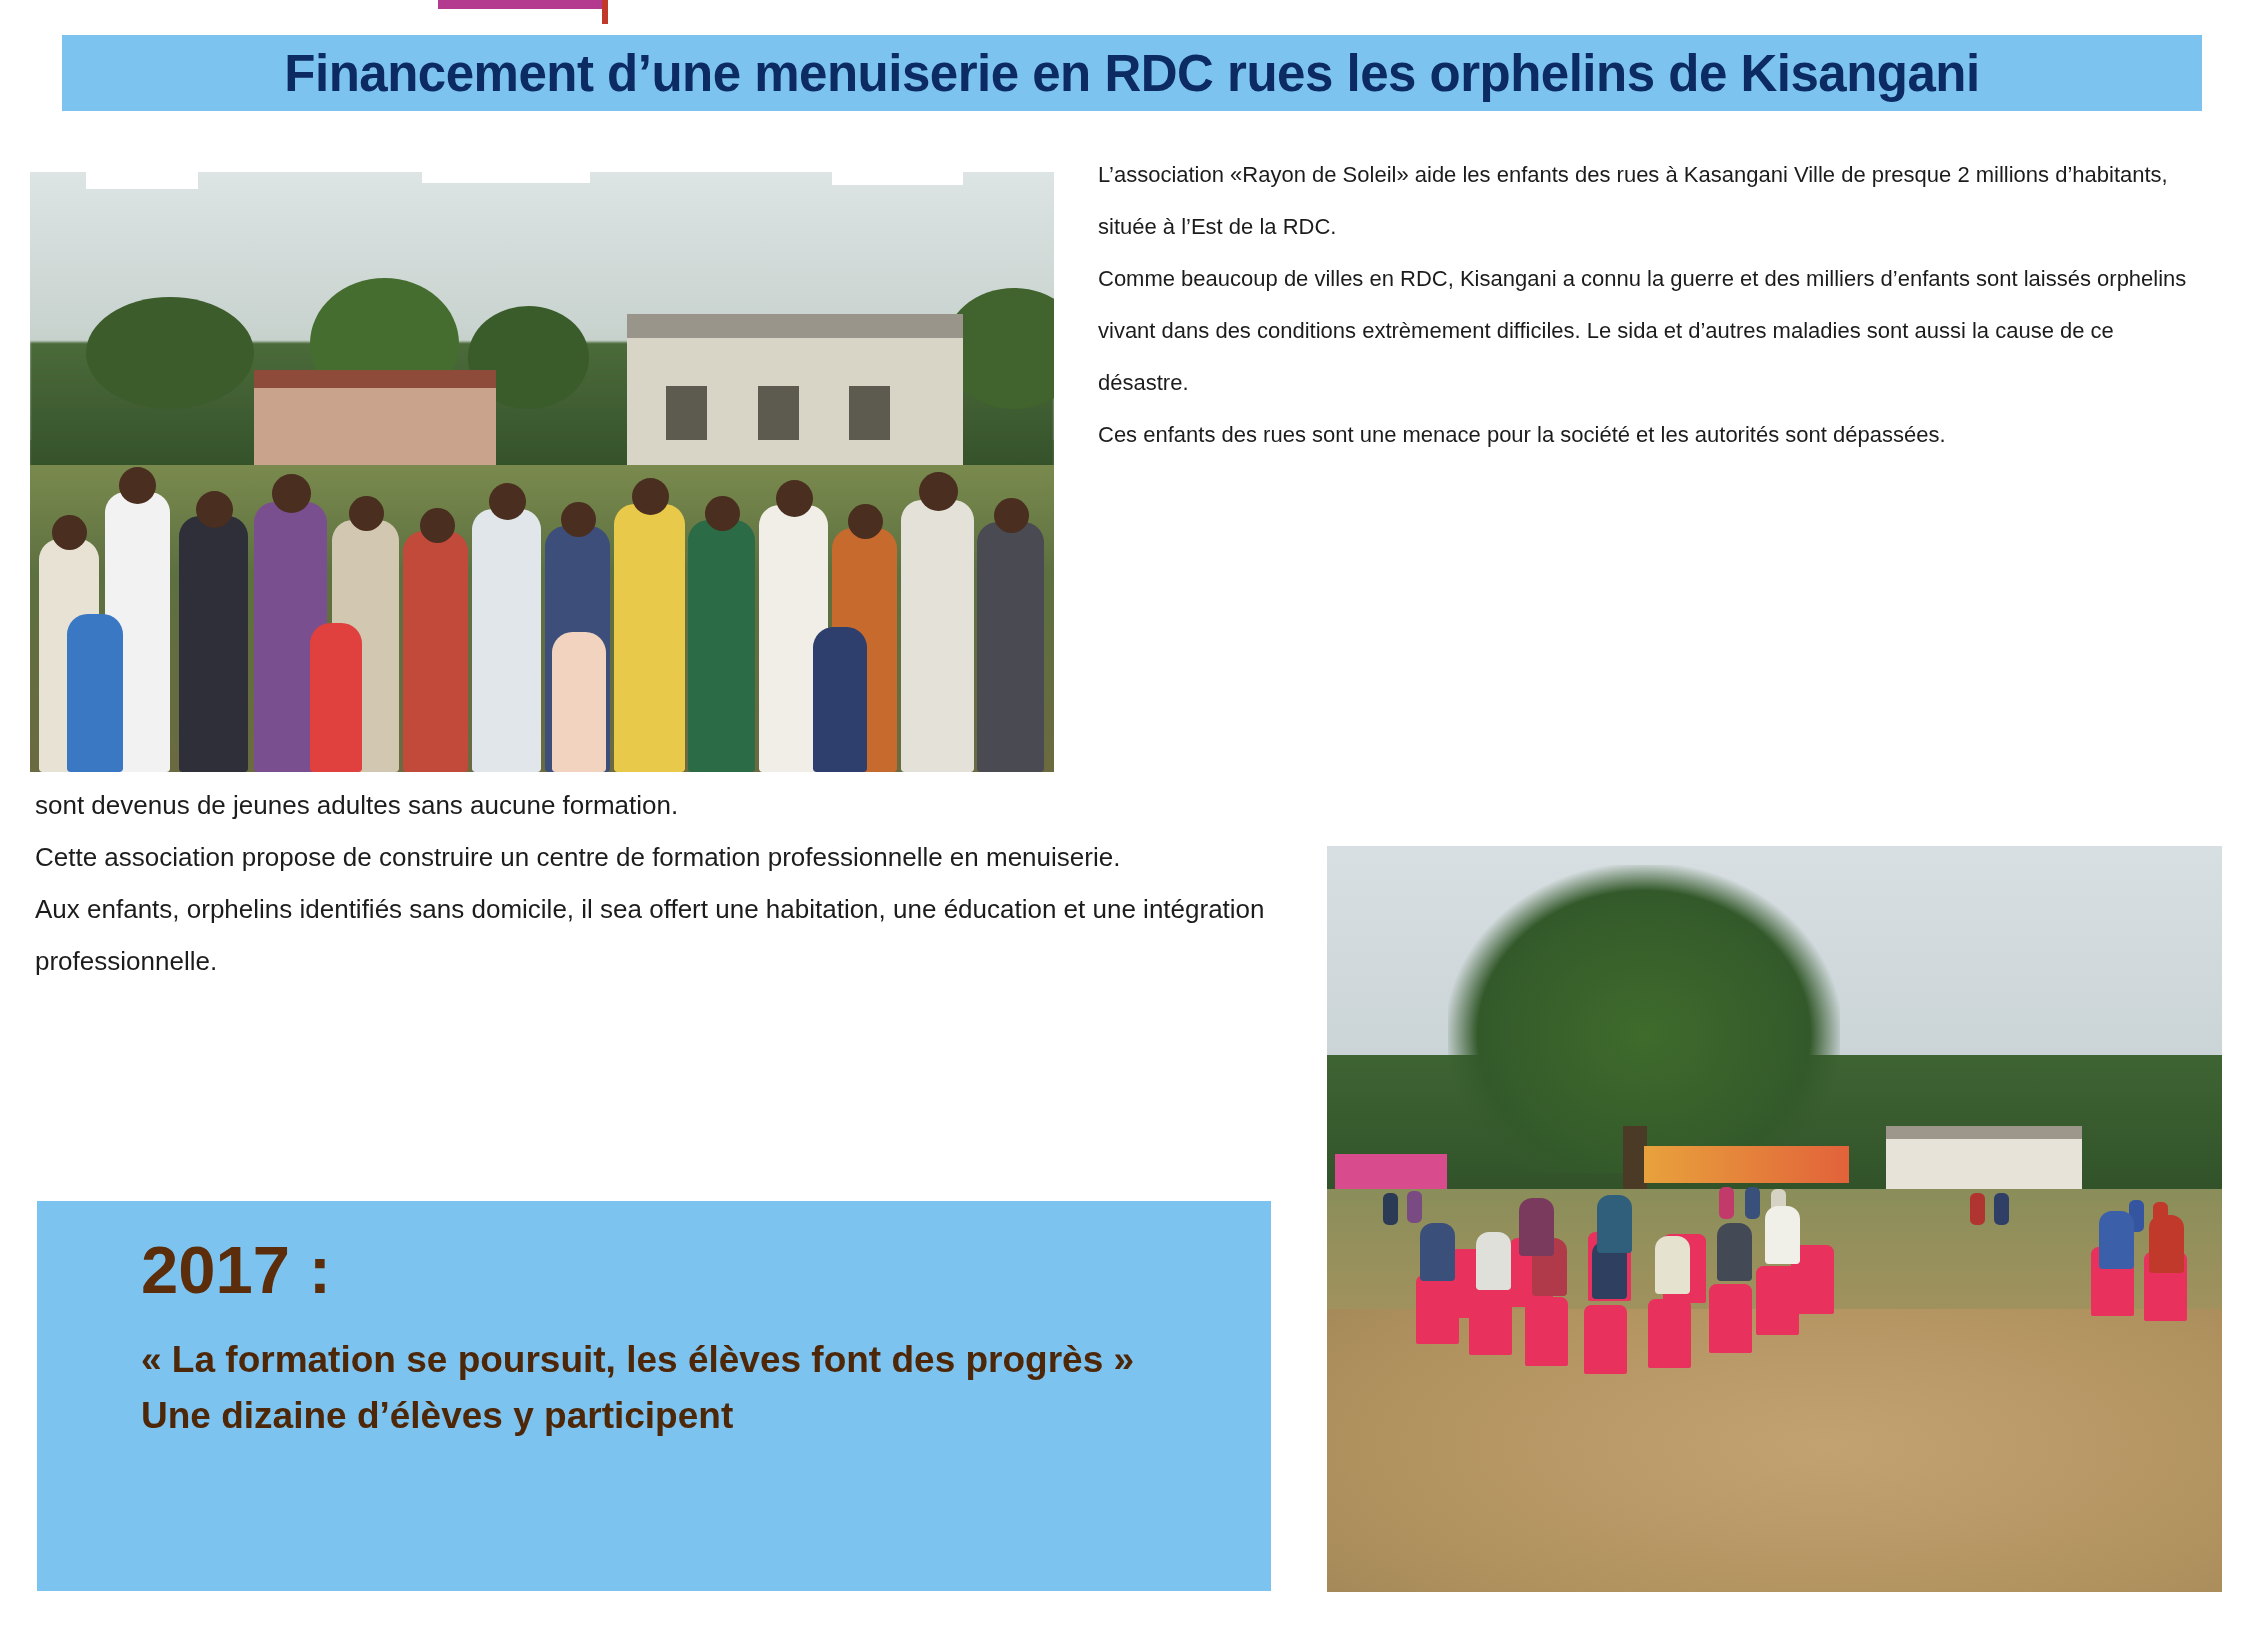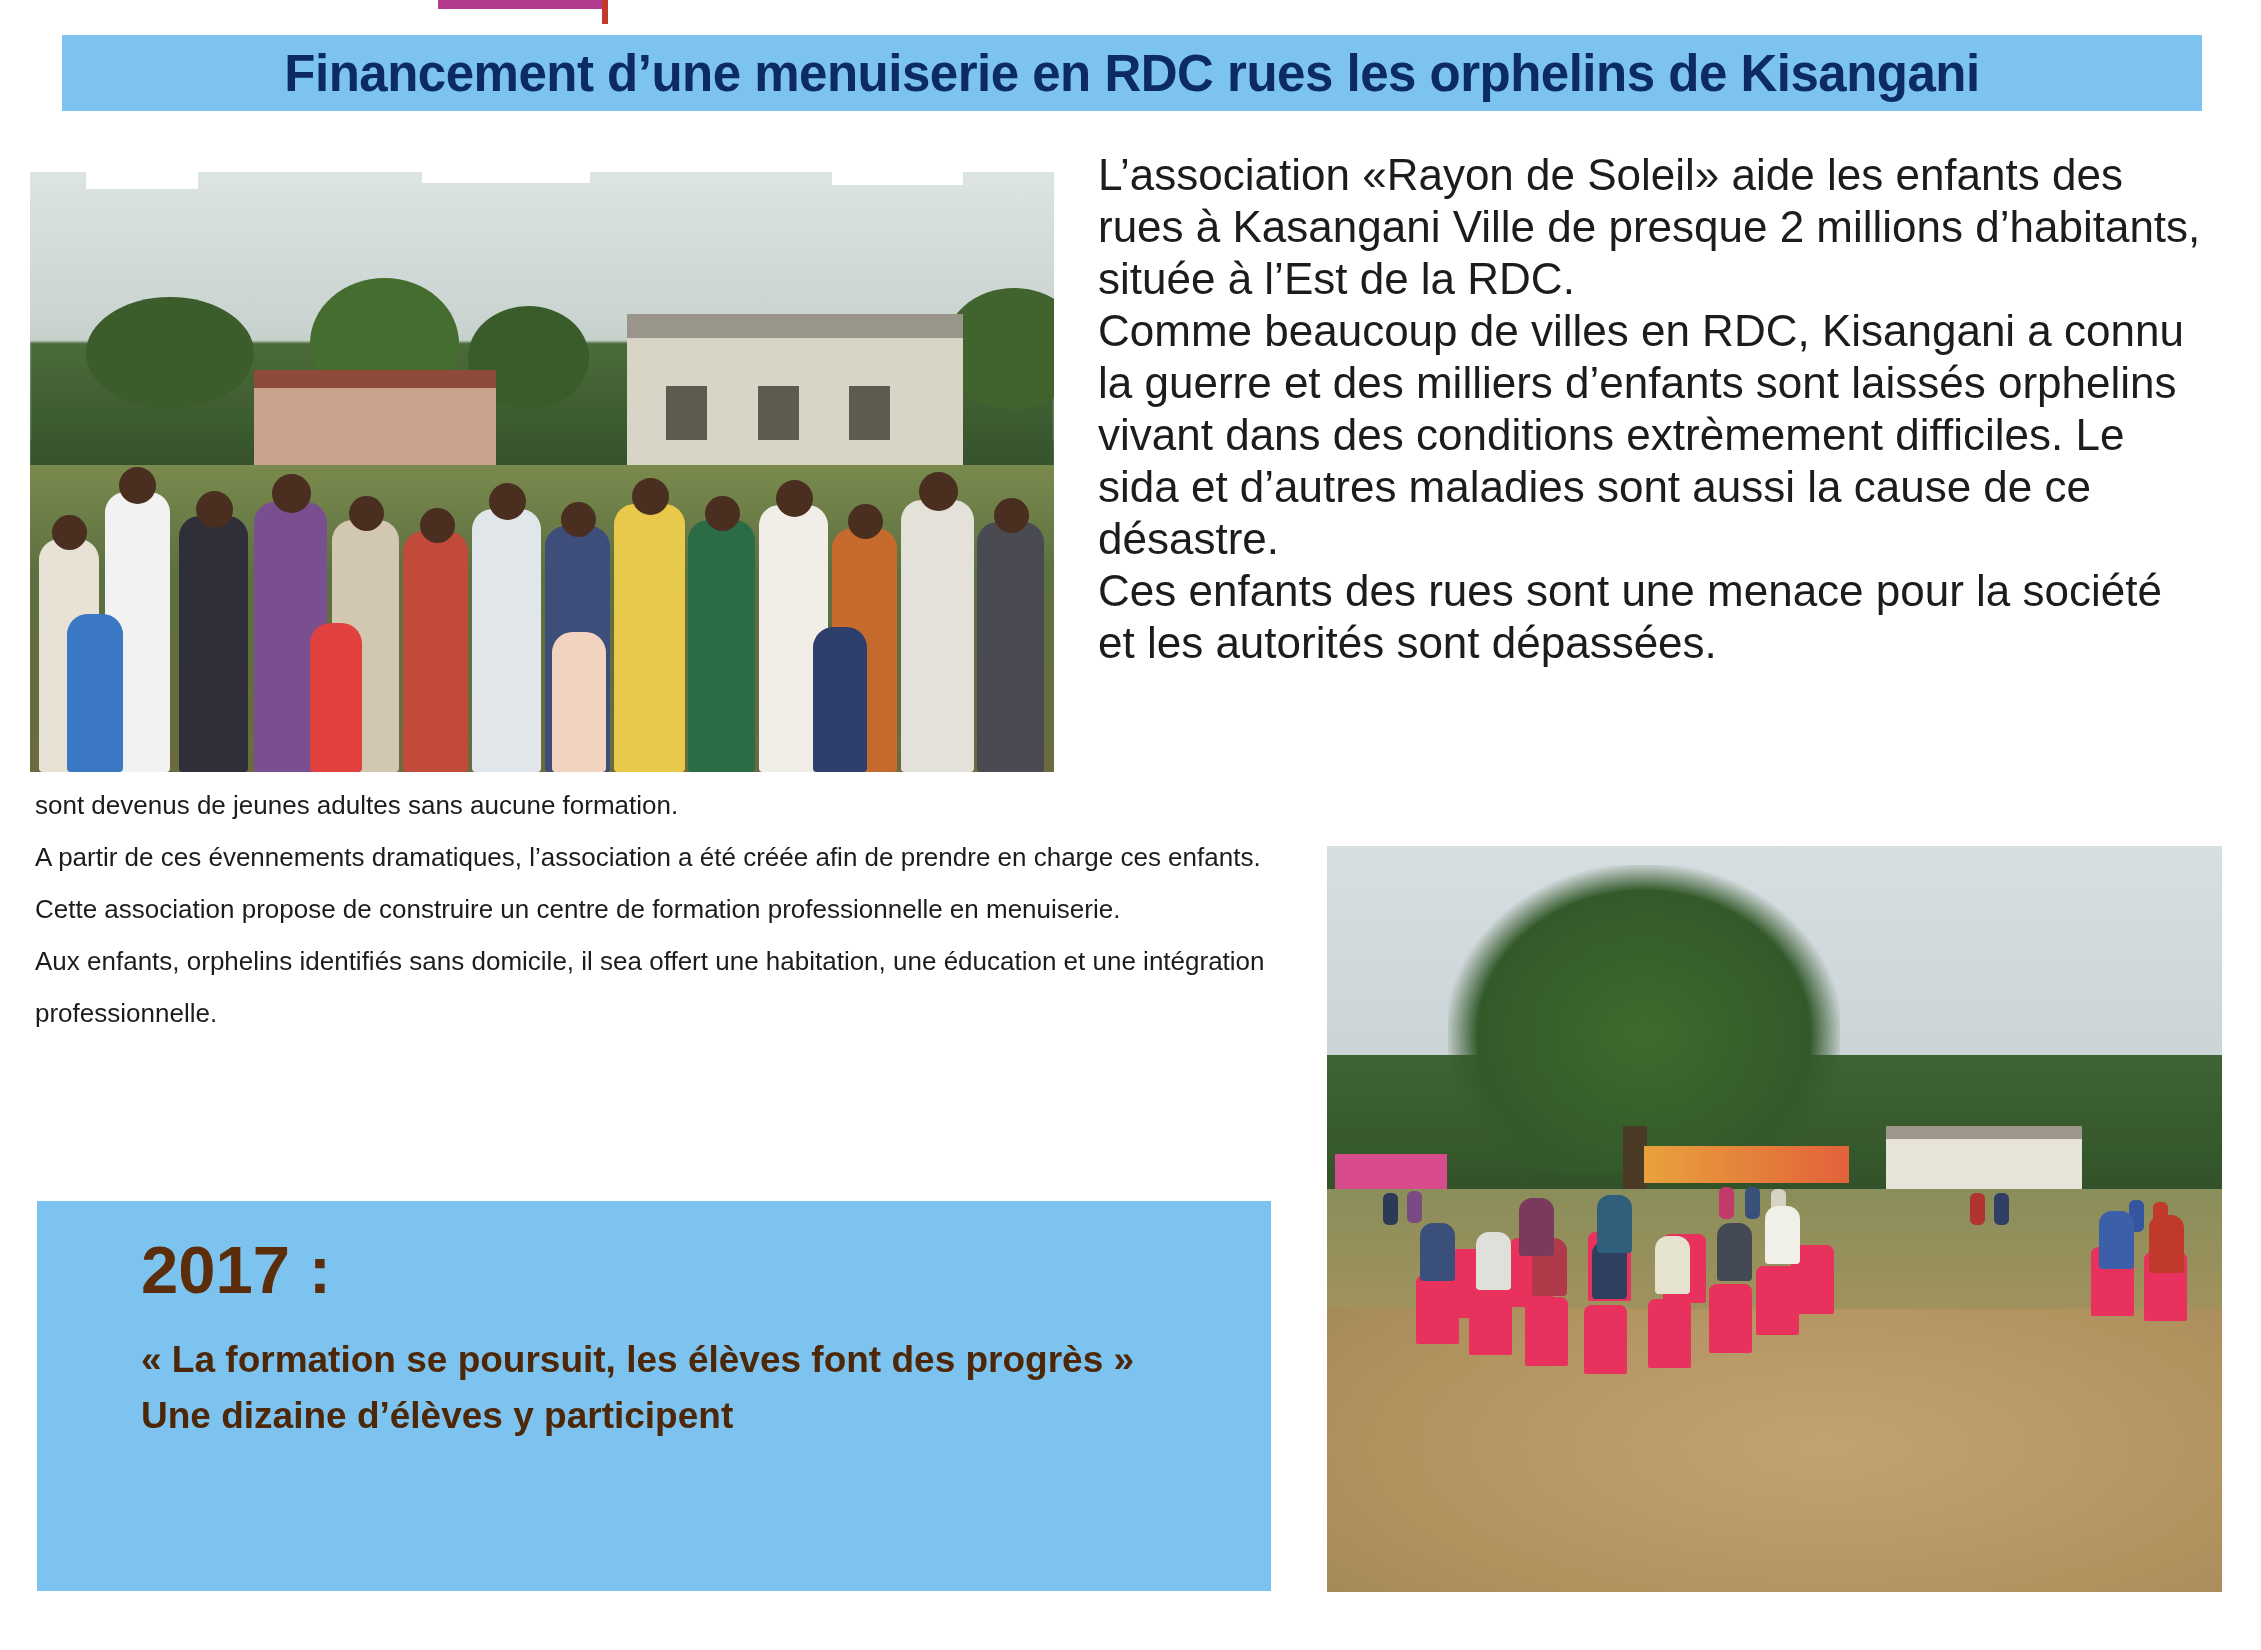--- a/index.html
+++ b/index.html
@@ -119,21 +119,21 @@
   }
 
   
   .text-right {
     position: absolute;
     left: 1098px; top: 149px;
     width: 1109px;
   }
   .text-right p {
     margin: 0 0 0 0;
-    font-size: 44px;
+    font-size: 22px;
     line-height: 52px;
     color: #1c1c1c;
   }
 
   
   .text-left {
     position: absolute;
     left: 35px; top: 779px;
     width: 1259px;
   }
@@ -303,21 +303,20 @@
   </div>
 
   <div class="text-right">
     <p> L’association «Rayon de Soleil» aide les enfants des rues à Kasangani Ville de presque 2 millions d’habitants, située à l’Est de la RDC.</p>
     <p>Comme beaucoup de villes en RDC, Kisangani a connu la guerre et des milliers d’enfants sont laissés orphelins vivant dans des conditions extrèmement difficiles. Le sida et d’autres maladies sont aussi la cause de ce désastre.</p>
     <p>Ces enfants des rues sont une menace pour la société et les autorités sont dépassées.</p>
   </div>
 
   <div class="text-left">
     <p>sont devenus de jeunes adultes sans aucune formation.</p>
-    <p>A partir de ces évennements dramatiques, l’association a été créée afin de prendre en charge ces enfants.</p>
     <p>Cette association propose de construire un centre de formation professionnelle en menuiserie.</p>
     <p>Aux enfants, orphelins identifiés sans domicile, il sea offert une habitation, une éducation et une intégration professionnelle.</p>
   </div>
 
   <div class="callout">
     <div class="year">2017 :</div>
     <div class="lines">
       <p>« La formation se poursuit, les élèves font des progrès »</p>
       <p>Une dizaine d’élèves y participent</p>
     </div>

